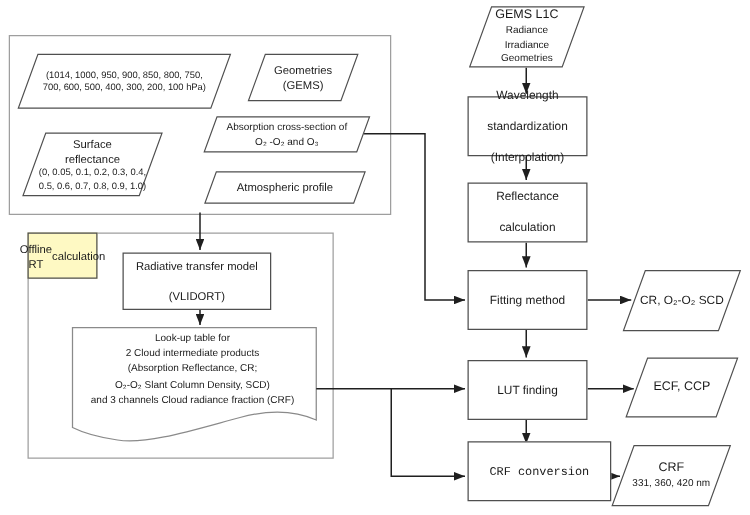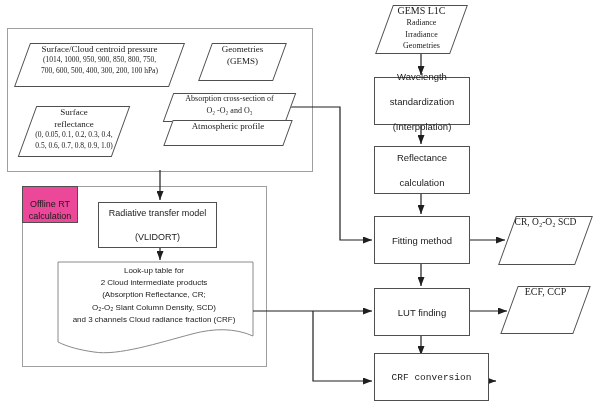--- a/index.html
+++ b/index.html
@@ -14,35 +14,35 @@
     display:flex;flex-direction:column;align-items:center;justify-content:center;
     text-align:center;box-sizing:border-box;gap:12px;
   }
   .pgram{position:absolute;z-index:2;--inset:9px;}
   .pgram-bg{
     position:absolute;top:0;bottom:0;left:var(--inset);right:var(--inset);
     background:#fff;border:1px solid #4f4f4f;transform:skewX(-20deg);box-sizing:border-box;
   }
   .pgram-txt{
     position:absolute;inset:0;display:flex;flex-direction:column;align-items:center;
-    text-align:center;z-index:1;font-family:Liberation Serif, serif;
+    justify-content:center;text-align:center;z-index:1;
   }
   .t10{font-size:10px;line-height:12px;}
   .t95{font-size:9.5px;line-height:13px;}
   .t9{font-size:9px;line-height:12px;}
   .t8{font-size:8px;line-height:11.5px;}
   .t75{font-size:7.5px;line-height:10.5px;}
   .doc-text{
     position:absolute;left:60px;top:265px;width:188px;z-index:2;text-align:center;
     font-size:8px;line-height:12.2px;
   }
   .offline-label{
     position:absolute;left:22px;top:186px;width:56px;height:37px;z-index:3;
-    background:#ec4899;border:1px solid #4f4f4f;display:flex;flex-direction:column;
-    align-items:center;justify-content:flex-end;text-align:center;box-sizing:border-box;
+    background:#fef9c3;border:1px solid #4f4f4f;display:flex;flex-direction:row;
+    align-items:center;justify-content:center;text-align:center;box-sizing:border-box;
   }
 </style>
 </head>
 <body>
 
 <div class="canvas">
 
   <div class="cbox" style="left:7px;top:28px;width:304px;height:142px;"></div>
   <div class="cbox" style="left:22px;top:186px;width:243px;height:179px;"></div>
 
@@ -70,21 +70,20 @@
     <path d="M160,170 V200" stroke="#1f1f1f" stroke-width="1.2" fill="none" marker-end="url(#ah)"></path>
     <path d="M160,248 V260" stroke="#1f1f1f" stroke-width="1.2" fill="none" marker-end="url(#ah)"></path>
 
     <path d="M253,311 H372" stroke="#1f1f1f" stroke-width="1.2" fill="none" marker-end="url(#ah)"></path>
     <path d="M313,311 V381 H372" stroke="#1f1f1f" stroke-width="1.2" fill="none" marker-end="url(#ah)"></path>
   </svg>
 
   <div class="pgram" style="left:14px;top:43px;width:171px;height:44px;--inset:8px;">
     <div class="pgram-bg"></div>
     <div class="pgram-txt">
-      <span class="t9">Surface/Cloud centroid pressure</span>
       <span class="t75">(1014, 1000, 950, 900, 850, 800, 750,</span>
       <span class="t75">700, 600, 500, 400, 300, 200, 100 hPa)</span>
     </div>
   </div>
 
   <div class="pgram" style="left:198px;top:43px;width:89px;height:38px;--inset:7px;">
     <div class="pgram-bg"></div>
     <div class="pgram-txt">
       <span class="t9">Geometries</span>
       <span class="t9">(GEMS)</span>
@@ -102,21 +101,21 @@
   </div>
 
   <div class="pgram" style="left:163px;top:93px;width:133px;height:29px;--inset:5px;">
     <div class="pgram-bg"></div>
     <div class="pgram-txt">
       <span class="t8">Absorption cross-section of</span>
       <span class="t8">O₂ -O₂ and O₃</span>
     </div>
   </div>
 
-  <div class="pgram" style="left:163px;top:120px;width:130px;height:26px;--inset:5px;">
+  <div class="pgram" style="left:163px;top:137px;width:130px;height:26px;--inset:5px;">
     <div class="pgram-bg"></div>
     <div class="pgram-txt">
       <span class="t9">Atmospheric profile</span>
     </div>
   </div>
 
   <div class="offline-label">
     <span class="t9">Offline RT</span>
     <span class="t9">calculation</span>
   </div>
@@ -174,14 +173,21 @@
     </div>
   </div>
 
   <div class="pgram" style="left:500px;top:286px;width:91px;height:48px;--inset:9px;">
     <div class="pgram-bg"></div>
     <div class="pgram-txt">
       <span class="t10">ECF, CCP</span>
     </div>
   </div>
 
+  <div class="pgram" style="left:489px;top:356px;width:96px;height:49px;--inset:9px;">
+    <div class="pgram-bg"></div>
+    <div class="pgram-txt">
+      <span class="t10">CRF</span>
+      <span class="t8">331, 360, 420 nm</span>
+    </div>
+  </div>
 
 </div>
 
 </body></html>

